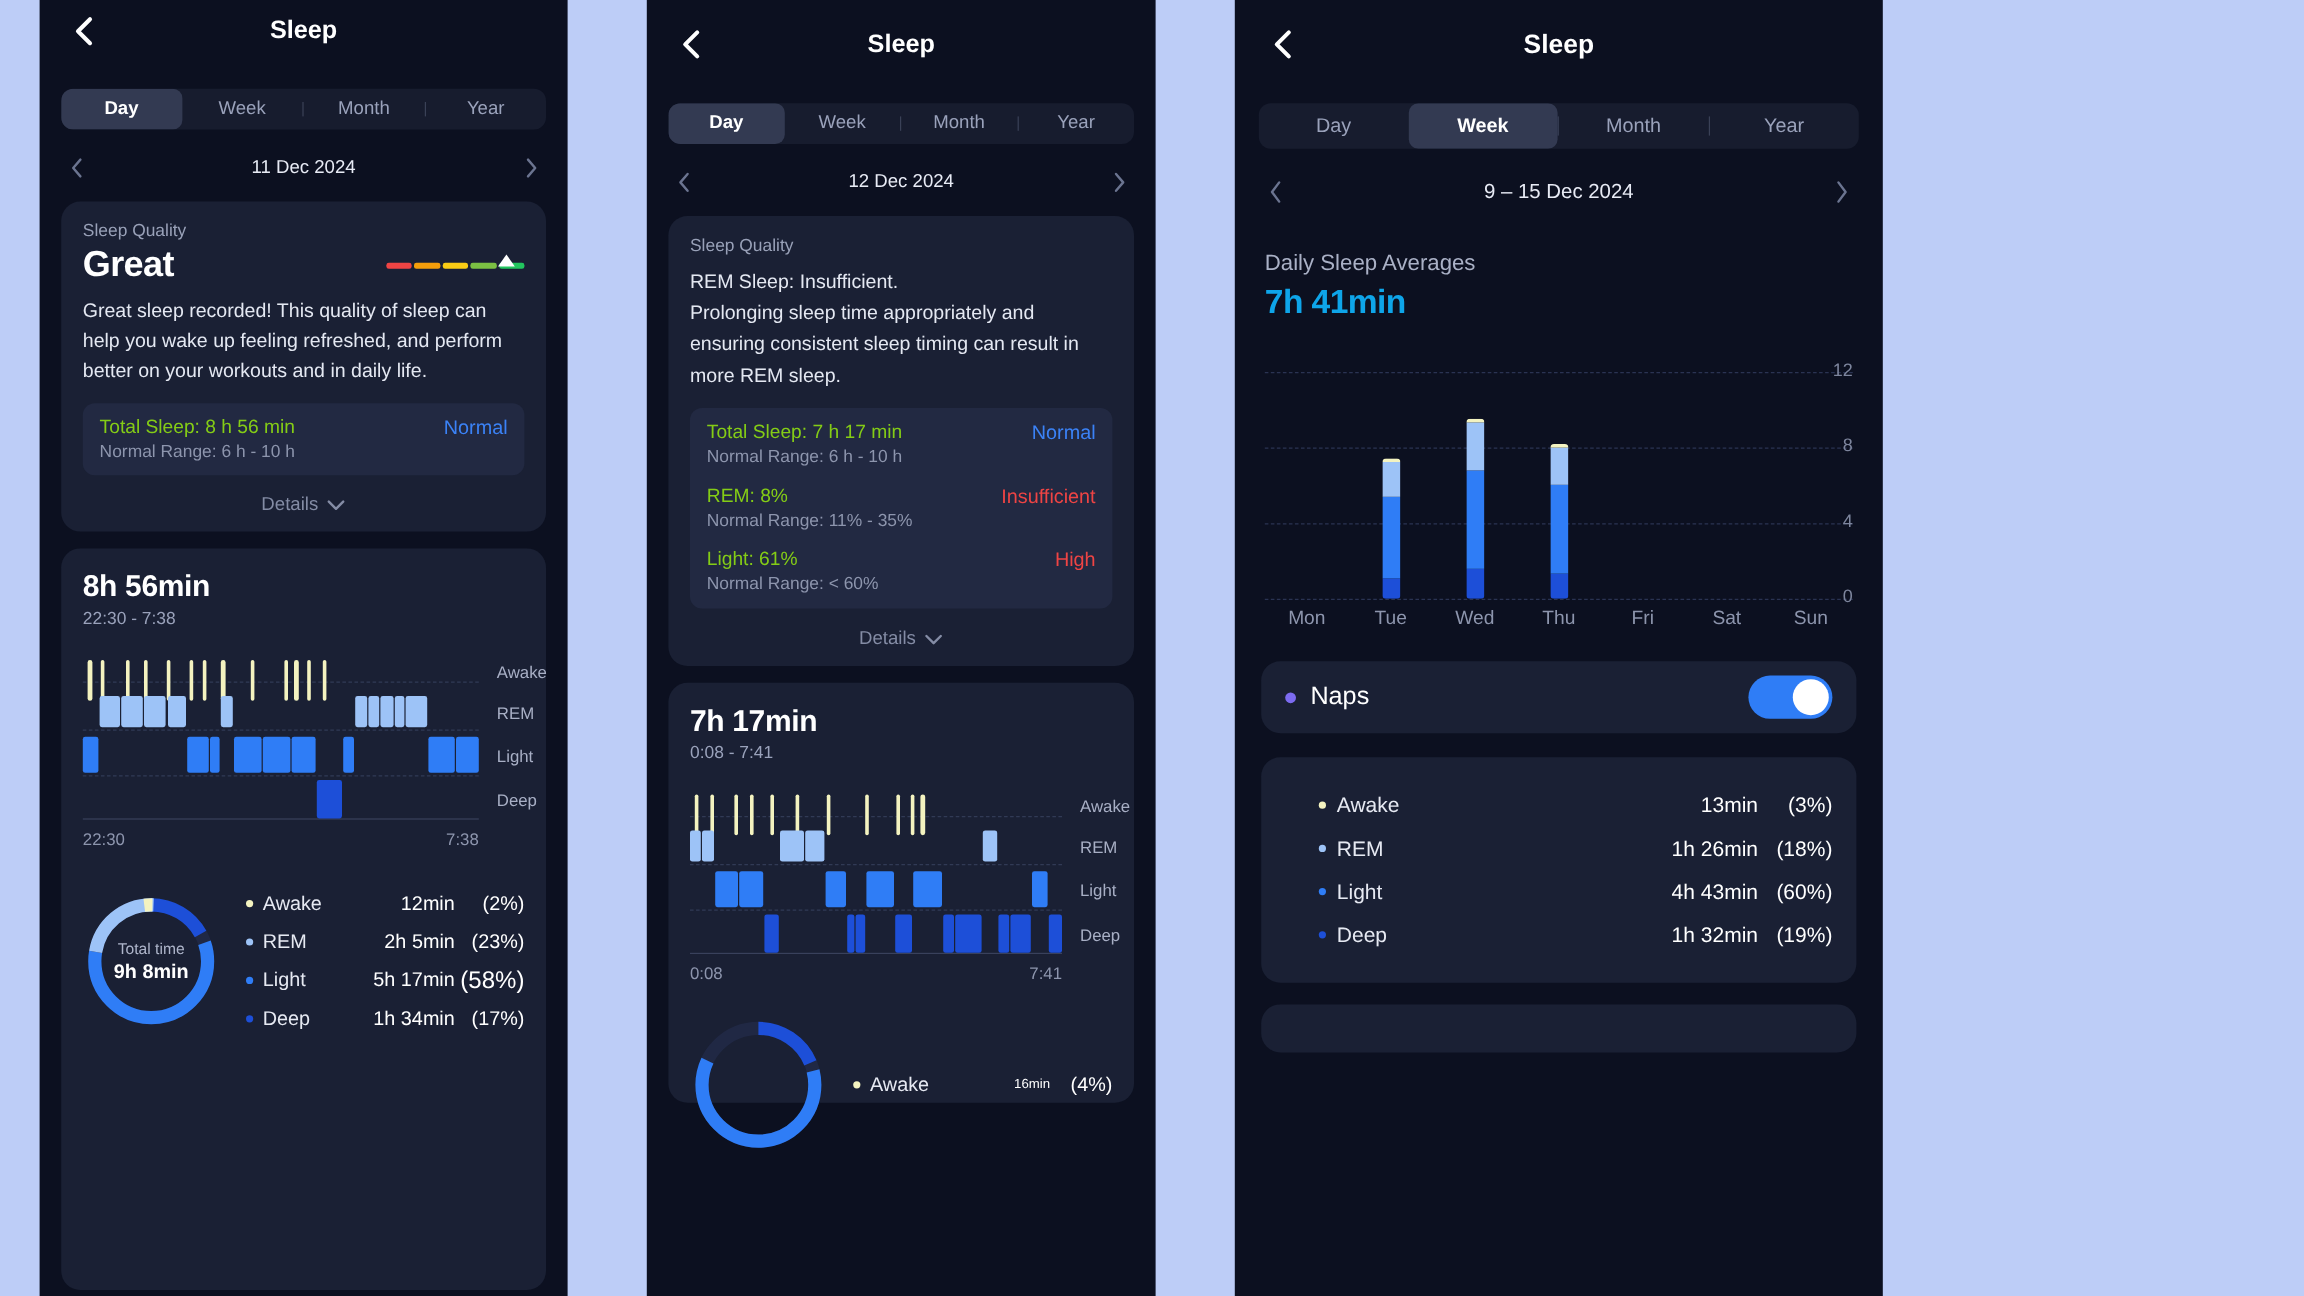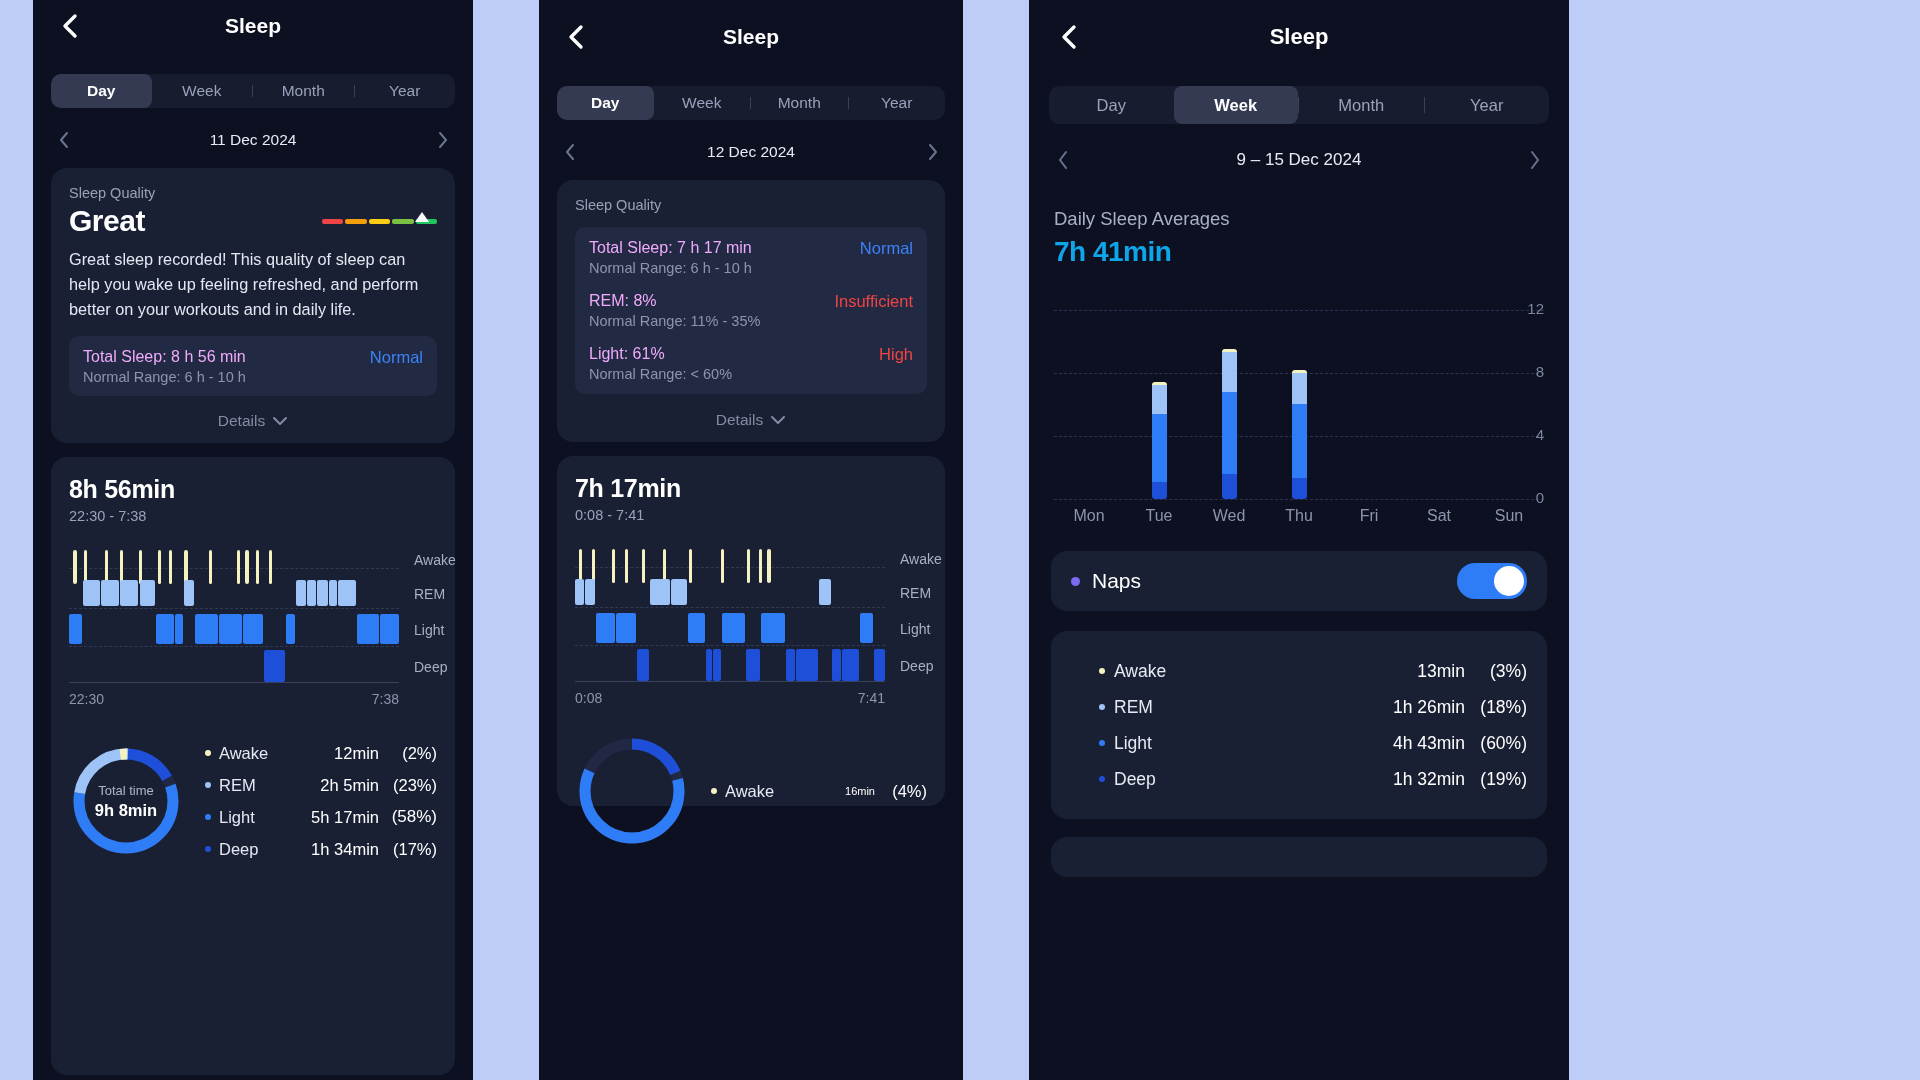--- a/index.html
+++ b/index.html
@@ -61,21 +61,21 @@
   .gauge .tick { border-radius: 2px; height: 5px; }
   .gauge .marker {
     position: absolute; width: 0; height: 0;
     border-left: 7px solid transparent; border-right: 7px solid transparent;
     border-bottom: 10px solid #fff;
   }
 
   
   .metrics { background: #222942; border-radius: 10px; }
   .mrow { display: flex; align-items: flex-start; justify-content: space-between; }
-  .mleft .mtitle { color: #f0abfc; }
+  .mleft .mtitle { color: #84cc16; }
   .mleft .mrange { color: #8d95ad; }
   .mstat { font-weight: normal; white-space: nowrap; }
   .st-normal { color: #3b82f6; }
   .st-insufficient { color: #ef4444; }
   .st-high { color: #ef4444; }
 
   .details { text-align: center; color: #848ca5; display: flex; align-items: center; justify-content: center; cursor: pointer; }
 
   
   .hyp-title { font-weight: bold; color: #fff; letter-spacing: -0.3px; }
@@ -269,21 +269,21 @@
           <div class="lrow" style="height:32px;">
             <span class="dot" style="width:6px;height:6px;background:#9dc3f7;margin-right:8px;"></span>
             <span class="lname" style="font-size:16.5px;">REM</span>
             <span class="lval" style="font-size:16.5px;">2h 5min</span>
             <span class="lpct" style="font-size:16.5px;width:58px;">(23%)</span>
           </div>
           <div class="lrow" style="height:32px;">
             <span class="dot" style="width:6px;height:6px;background:#2f7df6;margin-right:8px;"></span>
             <span class="lname" style="font-size:16.5px;">Light</span>
             <span class="lval" style="font-size:16.5px;">5h 17min</span>
-            <span class="lpct" style="font-size:17px;width:58px;">(58%)</span>
+            <span class="lpct" style="font-size:20px;width:58px;">(58%)</span>
           </div>
           <div class="lrow" style="height:32px;">
             <span class="dot" style="width:6px;height:6px;background:#1d4fd8;margin-right:8px;"></span>
             <span class="lname" style="font-size:16.5px;">Deep</span>
             <span class="lval" style="font-size:16.5px;">1h 34min</span>
             <span class="lpct" style="font-size:16.5px;width:58px;">(17%)</span>
           </div>
         </div>
       </div>
     </div>
@@ -318,20 +318,22 @@
       <div class="lbl">12 Dec 2024</div>
       <div class="arrow" style="width:22px;height:26px;">
         <svg width="11" height="18" viewBox="0 0 11 18">
             <polyline points="3,2 9,9 3,16" fill="none" stroke="#6b7490" stroke-width="2" stroke-linecap="round" stroke-linejoin="round"></polyline>
           </svg>
       </div>
     </div>
 
     <div class="card" style="margin:15px 18px 0;padding:17px 18px 13px;">
       <div class="sub-label" style="font-size:14.5px;">Sleep Quality</div>
+      <div class="desc" style="font-size:16.3px;line-height:26px;margin-top:9px;white-space:pre-line;">REM Sleep: Insufficient.
+Prolonging sleep time appropriately and ensuring consistent sleep timing can result in more REM sleep.</div>
 
       <div class="metrics" style="margin-top:14px;padding:12px 14px 12px;">
         <div class="mrow">
           <div class="mleft">
             <div class="mtitle" style="font-size:16px;">Total Sleep: 7 h 17 min</div>
             <div class="mrange" style="font-size:14.5px;margin-top:3px;">Normal Range: 6 h - 10 h</div>
           </div>
           <div class="mstat st-normal" style="font-size:16.5px;">Normal</div>
         </div>
         <div class="mrow" style="margin-top:16px;">

